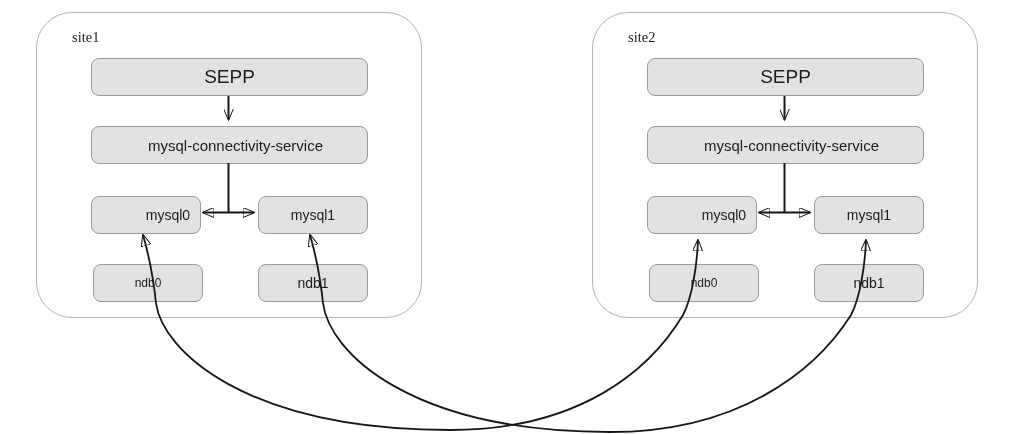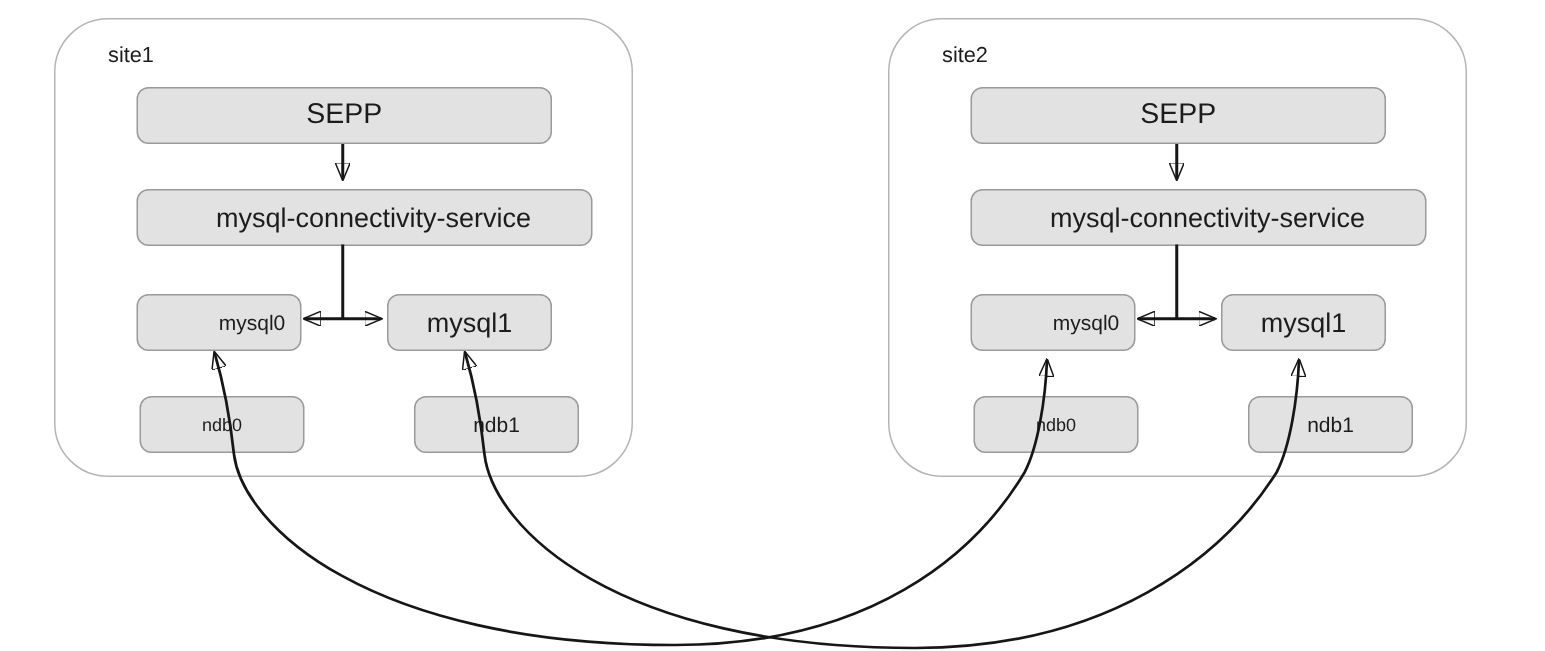--- a/index.html
+++ b/index.html
@@ -44,42 +44,43 @@
   }
   .site--1 { left: 36px; }
   .site--2 { left: 592px; }
 
   .site-label {
     position: absolute;
     left: 35px; top: 16px;
     font-size: 14.5px;
     color: var(--text);
     z-index: 2;
+    font-family: Liberation Serif, serif;
   }
 
   .node {
     position: absolute;
     display: flex;
     align-items: center;
     justify-content: center;
     height: 38px;
     background: var(--node_fill);
     border: 1.6px solid var(--node_border);
     border-radius: 8px;
     color: var(--text);
     z-index: 2;
     text-align: center;
     white-space: nowrap;
   }
   .n-sepp { left: 54px; top: 45px;  width: 277px; font-size: 19px; }
-  .n-mcs  { left: 54px; top: 113px; width: 304px; font-size: 18px; padding-left: 12px; }
+  .n-mcs  { left: 54px; top: 113px; width: 277px; font-size: 15px; padding-left: 12px; }
   .n-mysql0 { left: 54px;  top: 183px; width: 110px; font-size: 14px; padding-left: 44px; }
-  .n-mysql1 { left: 221px; top: 183px; width: 110px; font-size: 18px; }
+  .n-mysql1 { left: 221px; top: 183px; width: 110px; font-size: 14px; }
   .n-ndb0   { left: 56px;  top: 251px; width: 110px; font-size: 12px; }
-  .n-ndb1   { left: 239px; top: 251px; width: 110px; font-size: 14px; }
+  .n-ndb1   { left: 221px; top: 251px; width: 110px; font-size: 14px; }
 </style>
 </head>
 <body>
 
 <div class="canvas">
 
   <section class="site site--1">
     <div class="site-label">site1</div>
     <div class="node n-sepp">SEPP</div>
     <div class="node n-mcs">mysql-connectivity-service</div>

